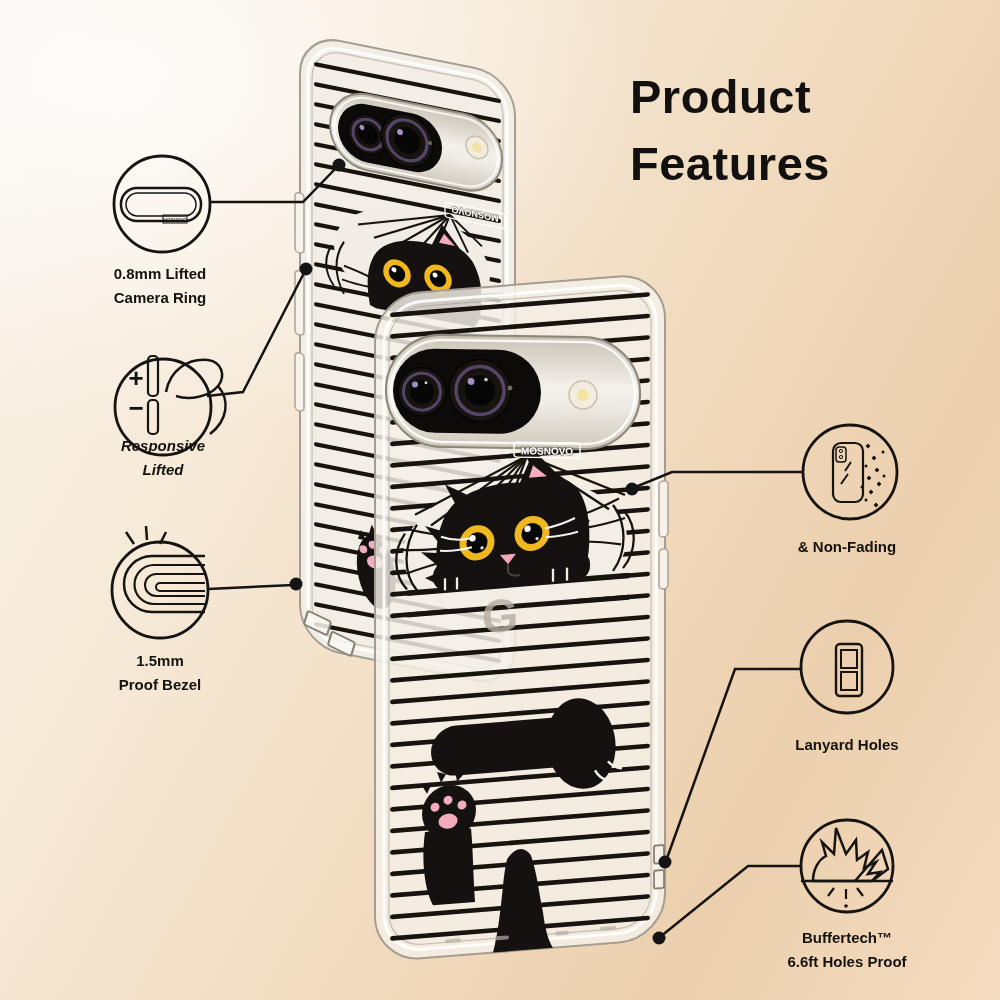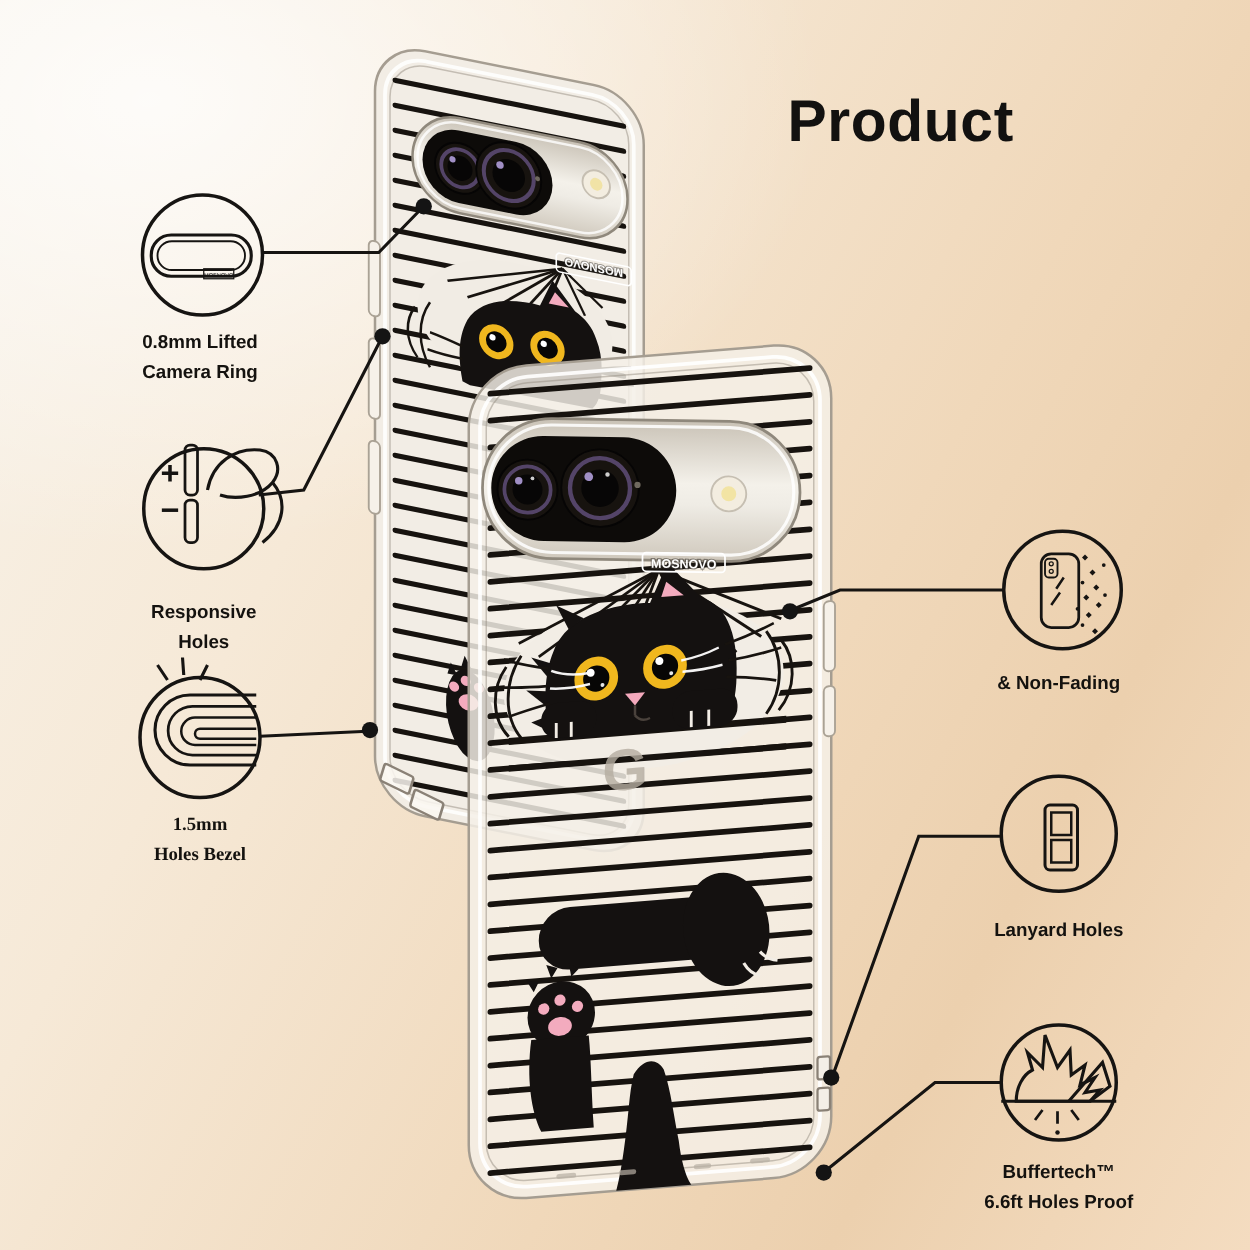--- a/index.html
+++ b/index.html
@@ -13,21 +13,21 @@
   svg.art{position:absolute;left:0;top:0;}
   svg text{font-family:"Liberation Sans", sans-serif;}
   .title{
     position:absolute;left:630px;top:64px;width:370px;text-align:left;
     font-size:47px;font-weight:bold;color:#121110;line-height:1.42;letter-spacing:.5px;
   }
   .callout-label{
     position:absolute;width:240px;text-align:center;
     font-size:15px;font-weight:bold;color:#14120f;line-height:23.5px;
   }
-  .lbl-l1{left:40px;top:262px;} .lbl-l2{left:43px;top:478px;} .lbl-l3{left:40px;top:649px;font-family:Liberation Serif, serif;}
+  .lbl-l1{left:40px;top:262px;} .lbl-l2{left:43px;top:434px;font-style:italic;} .lbl-l3{left:40px;top:649px;}
   .lbl-r1{left:727px;top:535px;} .lbl-r2{left:727px;top:733px;} .lbl-r3{left:727px;top:926px;}
 </style>
 </head>
 <body>
 
 <div class="canvas">
 
 <svg class="art" width="1000" height="1000" viewBox="0 0 1000 1000">
   <defs>
     <linearGradient id="mg" x1="0" y1="0" x2="0" y2="1">
@@ -410,33 +410,34 @@
       <path d="M813,881 C813,870 818,860 826,856 L822,842 L834,854 L836,828 L846,854 L856,840 L857,860 L868,852 L864,868 L876,862 L868,874 L880,872 L872,881 Z" stroke-width="2.5"></path>
       <path d="M855,881 L882,850 L888,869 L872,881" stroke-width="2.5"></path>
       <path d="M828,896 L834,888 M846,899 L846,889 M863,896 L857,888" stroke-width="2.2"></path>
       <circle cx="846" cy="906" r="1.8" fill="#161412" stroke="none"></circle>
     </g>
   </g>
 </svg>
 
 <div class="title">
   <div>Product</div>
+  <div>Features</div>
 </div>
 
 <div class="callout-label lbl-l1">
   <div>0.8mm Lifted</div>
   <div>Camera Ring</div>
 </div>
 <div class="callout-label lbl-l2">
   <div>Responsive</div>
-  <div>Holes</div>
+  <div>Lifted</div>
 </div>
 <div class="callout-label lbl-l3">
   <div>1.5mm</div>
-  <div>Holes Bezel</div>
+  <div>Proof Bezel</div>
 </div>
 <div class="callout-label lbl-r1">
   <div>&amp; Non-Fading</div>
 </div>
 <div class="callout-label lbl-r2">
   <div>Lanyard Holes</div>
 </div>
 <div class="callout-label lbl-r3">
   <div>Buffertech™</div>
   <div>6.6ft Holes Proof</div>

